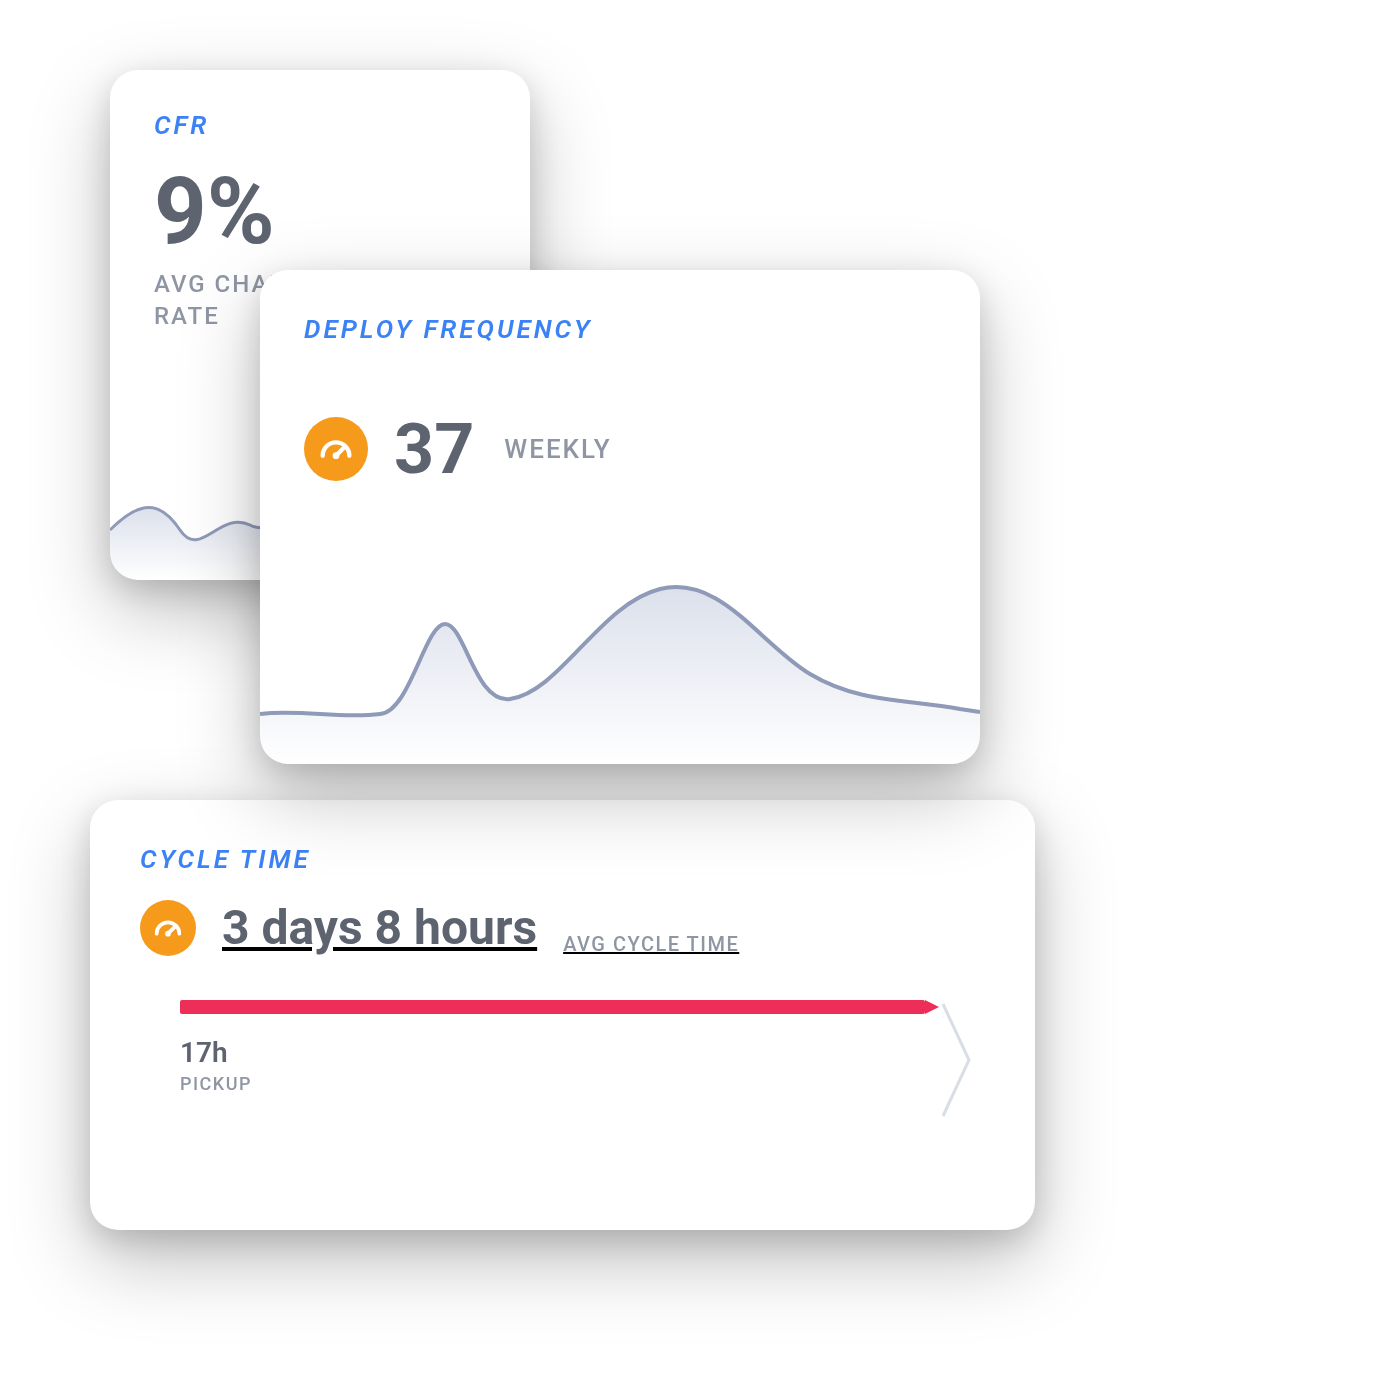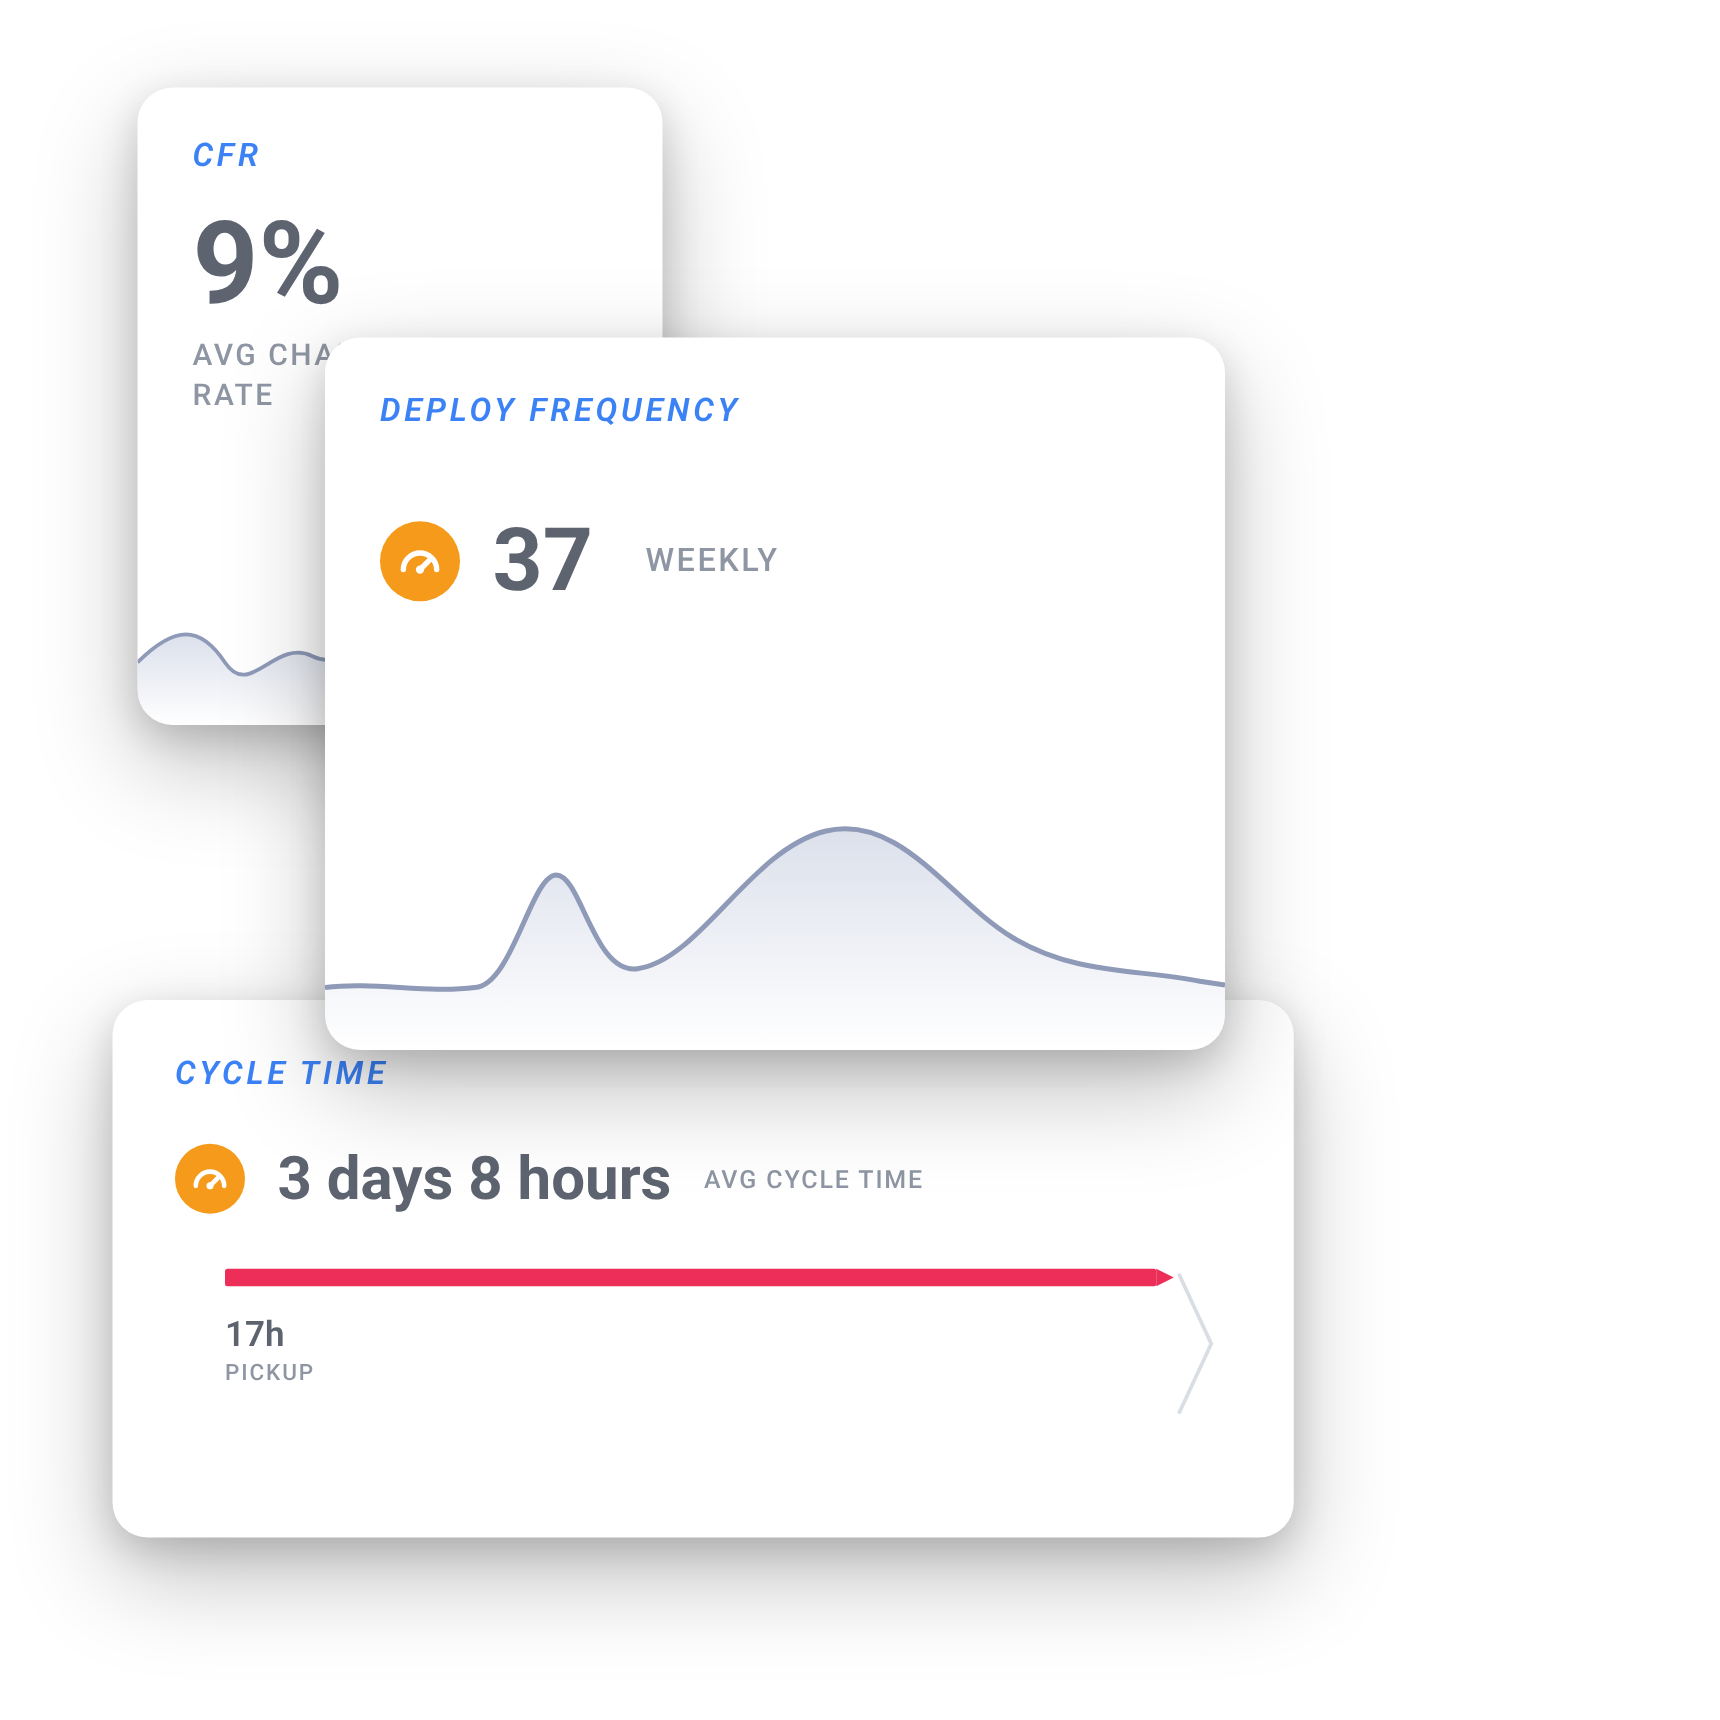--- a/index.html
+++ b/index.html
@@ -54,21 +54,21 @@
   }
   
   .card-cfr {
     left: 110px; top: 70px;
     width: 420px; height: 510px;
     z-index: 1;
   }
   
   .card-deploy {
     left: 260px; top: 270px;
-    width: 720px; height: 570px;
+    width: 720px; height: 494px;
     z-index: 2;
     padding-top: 44px;
   }
   .card-deploy .metric-row {
     display: flex;
     align-items: center;
     margin-top: 70px;
     gap: 26px;
   }
   .gauge-icon {
@@ -86,21 +86,21 @@
     font-weight: 700;
     color: #5d6470;
     line-height: 1;
   }
   .deploy-unit {
     font-size: 26px;
     font-weight: 500;
     letter-spacing: 2px;
     color: #8f96a3;
     text-transform: uppercase;
-    margin-left: 16px;
+    margin-left: 4px;
   }
   .card-deploy .spark { height: 230px; }
   
   .card-mttr {
     left: 780px; top: 380px;
     width: 420px; height: 570px;
     z-index: 3;
   }
   .card-mttr .title-row {
     display: flex;
@@ -118,22 +118,23 @@
   .card-mttr .sub-label { font-size: 30px; }
   .card-mttr .spark { height: 190px; }
   
   .card-cycle {
     left: 90px; top: 800px;
     width: 945px; height: 430px;
     z-index: 0;
     padding: 44px 50px;
   }
   .cycle-row {
-    display:flex; align-items:center; gap:26px;
-    margin-top: 40px;
+    display:flex; align-items:flex-end; gap:26px;
+    margin-top: 25px;
+    text-decoration: underline;
   }
   .cycle-row .gauge-icon { width:56px;height:56px; }
   .cycle-row .gauge-svg{width:34px;height:34px;}
   .cycle-value {
     font-size: 48px;
     font-weight: 700;
     color: #5d6470;
   }
   .cycle-label {
     font-size: 20px;

